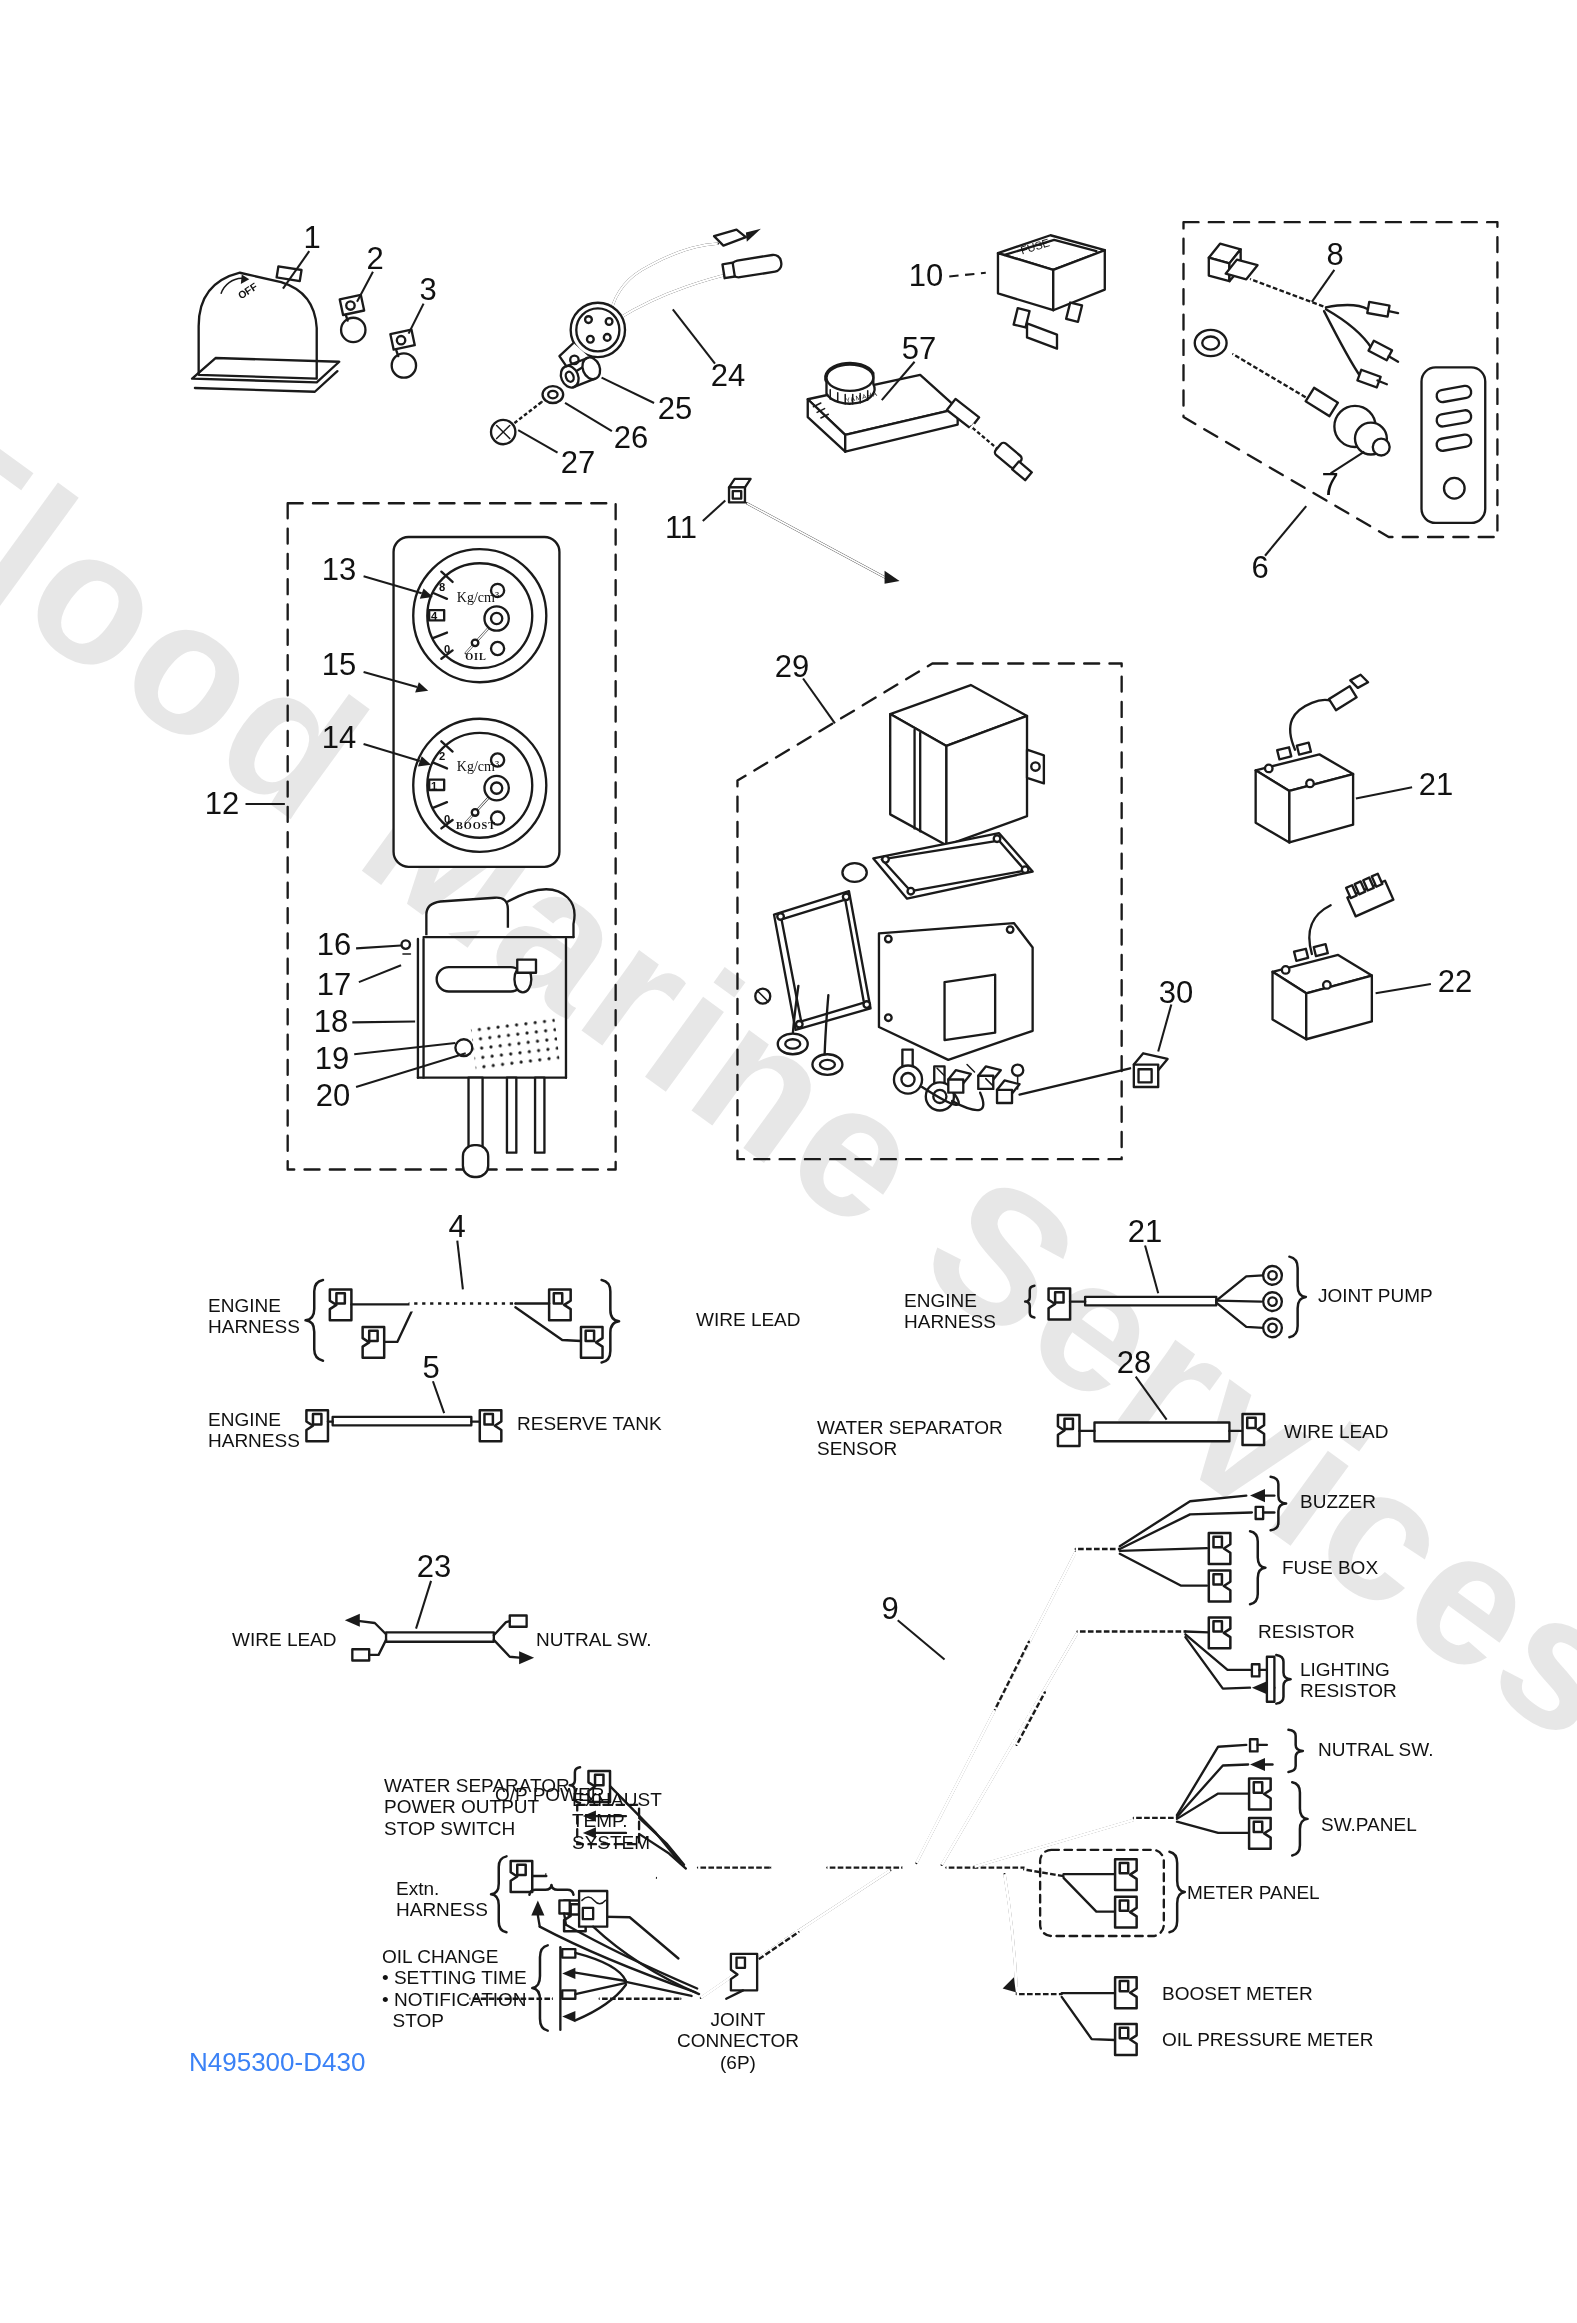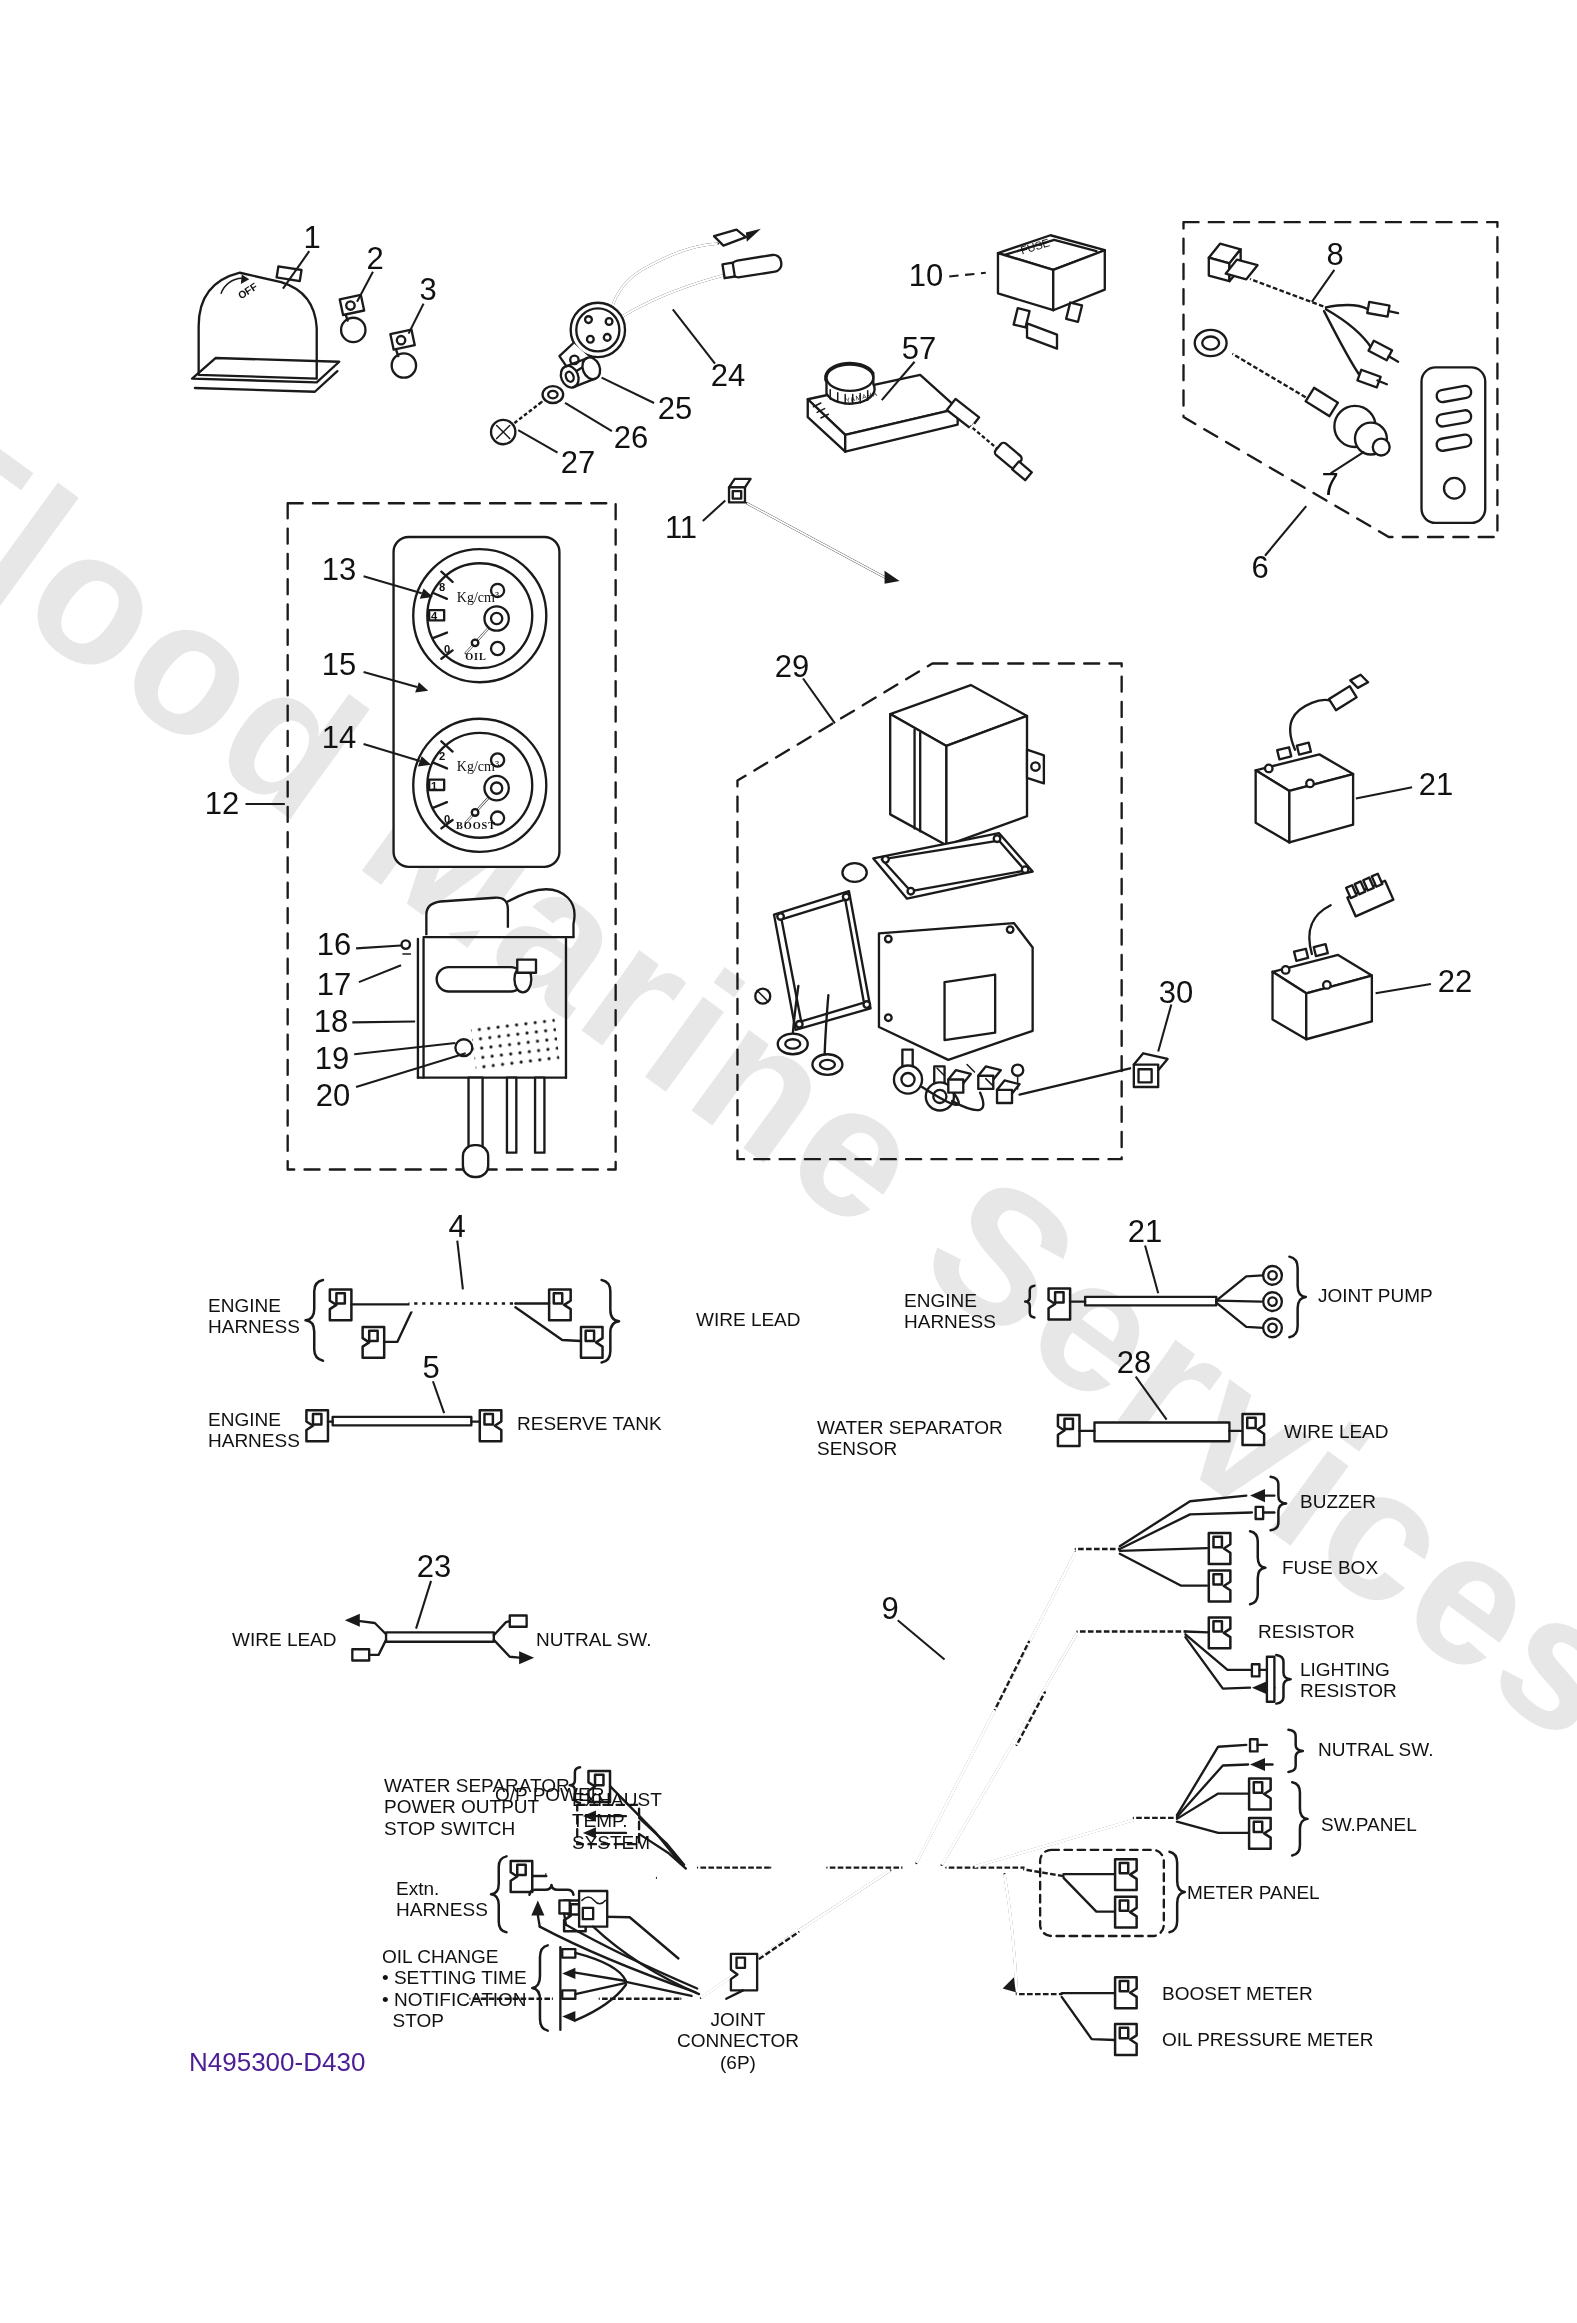--- a/index.html
+++ b/index.html
@@ -5,21 +5,21 @@
   html,body{margin:0;padding:0;background:#888;}
   #page{position:relative;width:1578px;height:2324px;background:#ffffff;overflow:hidden;
         font-family:"Liberation Sans",sans-serif;color:#111;}
   #wm{position:absolute;left:-28px;top:375px;transform:rotate(36deg);transform-origin:0 0;
       font-size:187px;font-weight:bold;letter-spacing:5.6px;color:rgba(70,70,70,0.13);
       white-space:nowrap;pointer-events:none;}
   svg{position:absolute;left:0;top:0;}
   .co{position:absolute;transform:translate(-50%,-50%);font-size:31px;color:#111;}
   .lb{position:absolute;font-size:19px;line-height:1.12;white-space:pre-line;color:#111;}
   .ctr{text-align:center;}
-  .doc{position:absolute;font-size:26px;color:#4c1d95;}
+  .doc{position:absolute;font-size:26px;color:#3b82f6;}
   .g12{position:absolute;font-size:11.2px;font-weight:bold;transform:translate(-50%,-50%);}
   .g9{position:absolute;font-size:14px;transform:translate(-50%,-50%);font-family:Liberation Serif, serif;}
   .g11{position:absolute;font-size:10.3px;font-weight:bold;transform:translate(-50%,-50%);letter-spacing:0.9px;font-family:Liberation Serif, serif;}
   .rot{position:absolute;transform-origin:0 0;}
   .s{stroke:#1a1a1a;stroke-width:2.5;fill:none;stroke-linecap:round;stroke-linejoin:round;}
   .s1{stroke:#1a1a1a;stroke-width:1.6;fill:none;stroke-linecap:round;}
   .sf{stroke:#1a1a1a;stroke-width:2.5;fill:#ffffff;stroke-linejoin:round;}
   .blk{fill:#1a1a1a;stroke:none;}
   .d{stroke-dasharray:16 11;}
   .d2{stroke-dasharray:8 6;}

